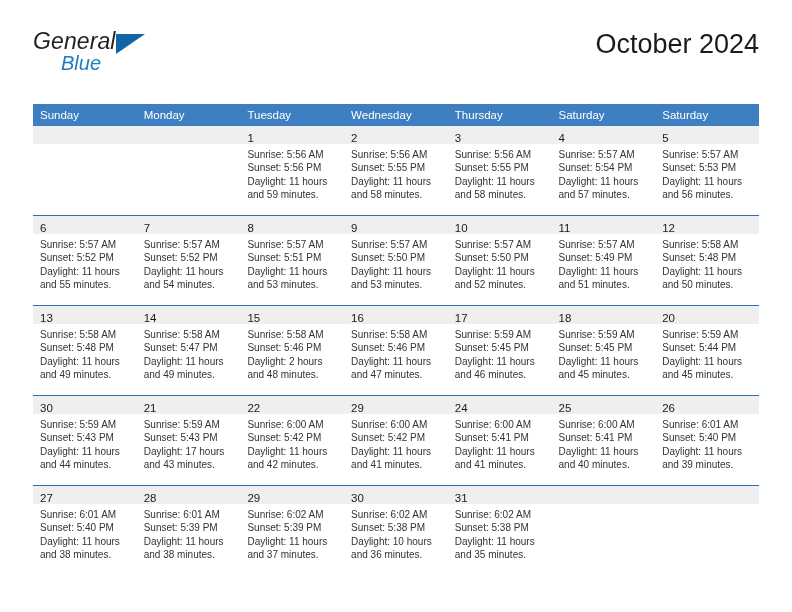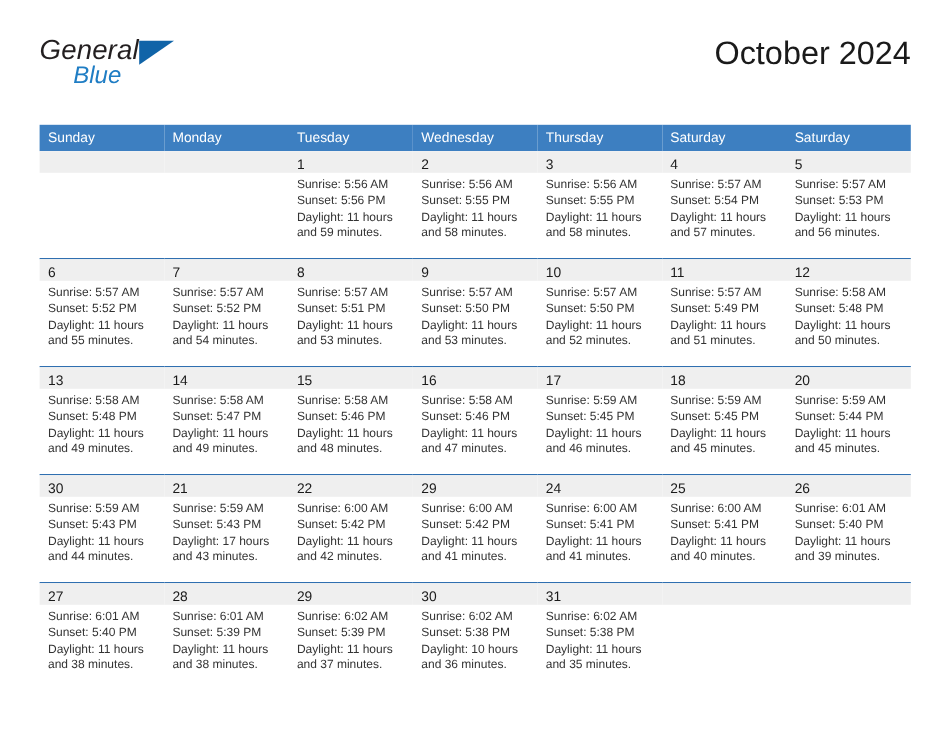--- a/index.html
+++ b/index.html
@@ -362,21 +362,21 @@
                 <div class="daylight">Daylight: 11 hours and 49 minutes.</div>
               </div>
             </div>
           </td>
           <td>
             <div class="daycell">
               <div class="daynum-band"><span class="daynum">15</span></div>
               <div class="info">
                 <div>Sunrise: 5:58 AM</div>
                 <div>Sunset: 5:46 PM</div>
-                <div class="daylight">Daylight: 11 hours and 48 minutes.</div>
+                <div class="daylight">Daylight: 2 hours and 48 minutes.</div>
               </div>
             </div>
           </td>
           <td>
             <div class="daycell">
               <div class="daynum-band"><span class="daynum">16</span></div>
               <div class="info">
                 <div>Sunrise: 5:58 AM</div>
                 <div>Sunset: 5:46 PM</div>
                 <div class="daylight">Daylight: 11 hours and 47 minutes.</div>

